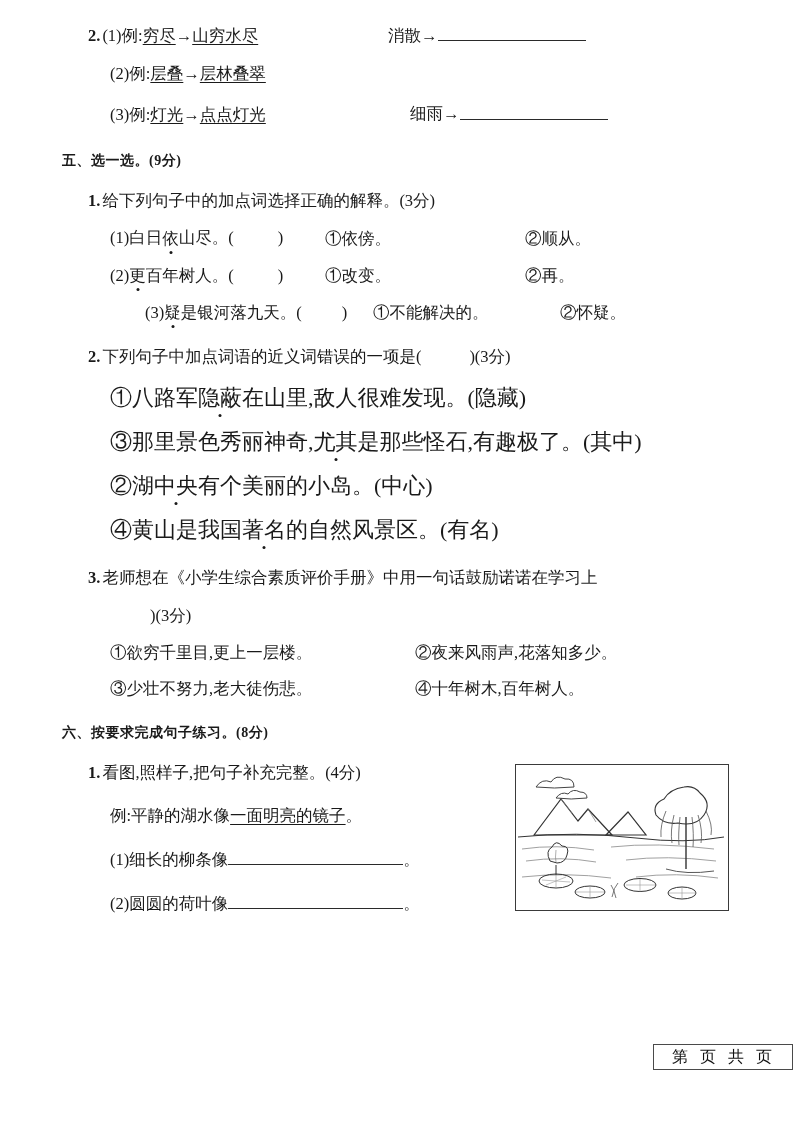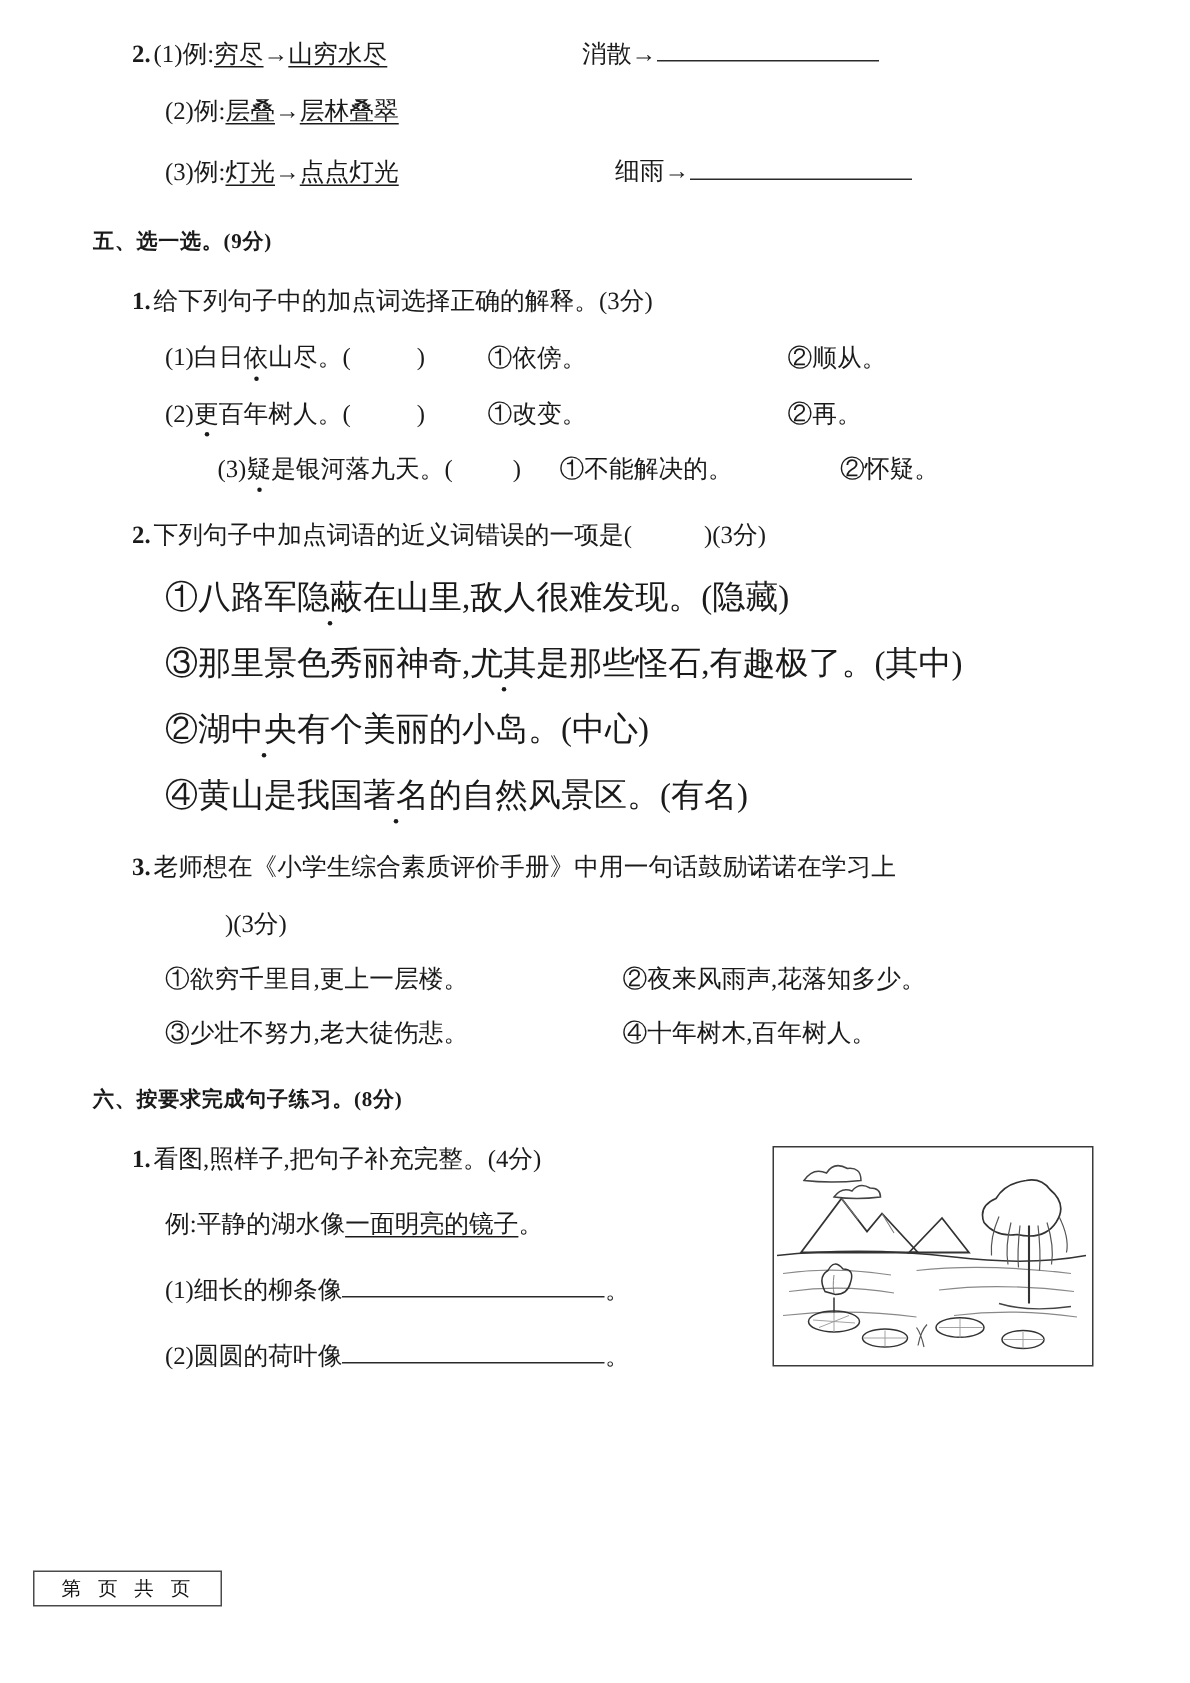--- a/index.html
+++ b/index.html
@@ -118,22 +118,22 @@
     margin-right: 2px;
     position: relative;
     overflow: hidden;
     background: #fff;
   }
   .footer {
     position: absolute;
     left: 0;
     right: 0;
     bottom: 26px;
-    text-align: left;
-    font-size: 13px;
+    text-align: right;
+    font-size: 16px;
     letter-spacing: 4px;
     color: #111;
     margin-left: 22px;
   }
   .footer span {
     border: 1px solid #4a4a4a;
     padding: 3px 16px 4px 18px;
   }
 </style>
 </head>

